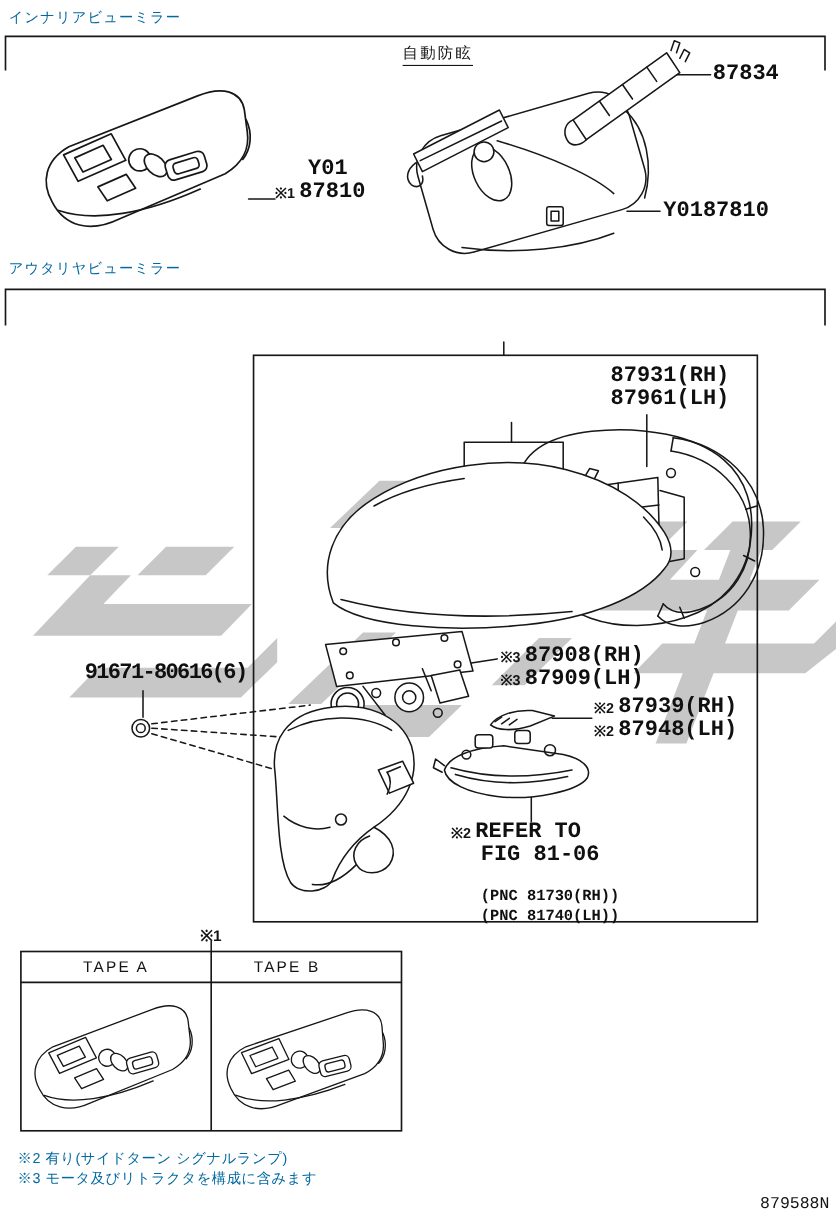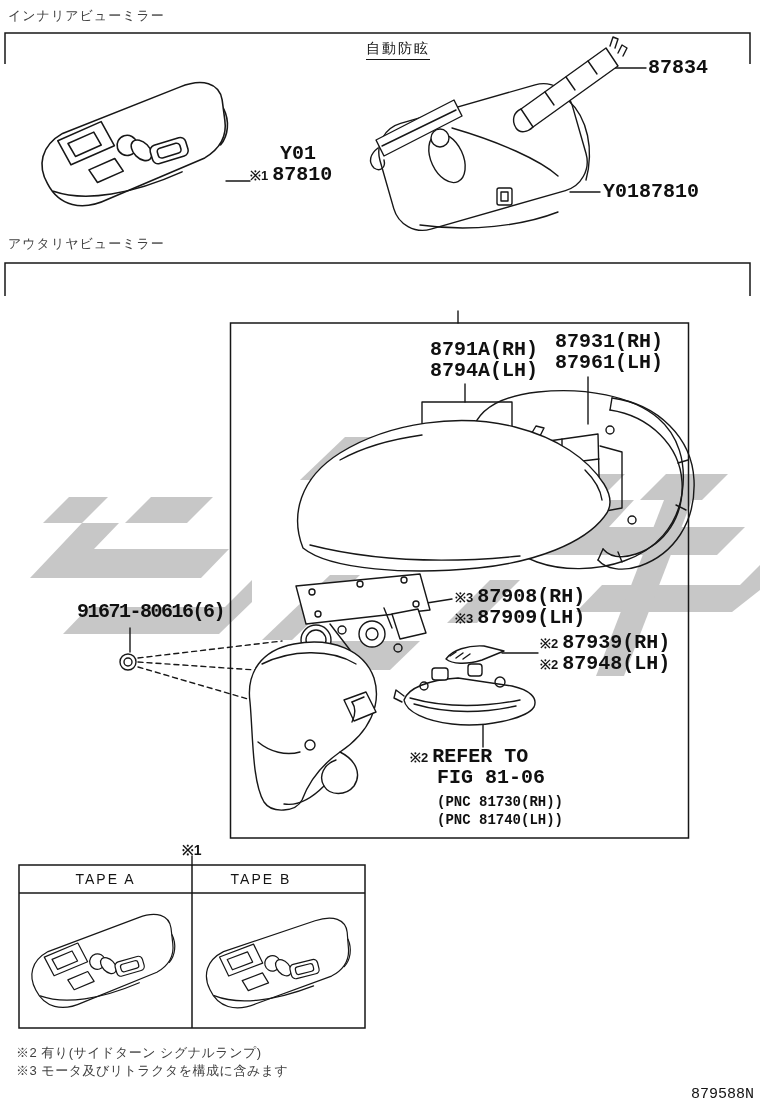--- a/index.html
+++ b/index.html
@@ -1,20 +1,20 @@
 <!DOCTYPE html>
 <html><head>
 <meta charset="utf-8">
 <style>
   html,body{margin:0;padding:0;background:#fff;}
   #page{position:relative;width:760px;height:1112px;background:#ffffff;overflow:hidden;
         font-family:"Liberation Sans",sans-serif;color:#141414;}
   #art{position:absolute;left:0;top:0;z-index:1;}
   .lbl{position:absolute;z-index:2;white-space:nowrap;}
-  .jp{font-size:13px;letter-spacing:1px;color:#404040;text-align:center;}
+  .jp{font-size:13px;letter-spacing:1px;color:#0369a1;text-align:center;}
   .jp-u{font-size:14px;letter-spacing:2px;border-bottom:1.5px solid #141414;padding-bottom:1px;}
   .pn{font-family:"Liberation Mono",monospace;font-weight:bold;font-size:20px;line-height:21px;color:#101010;}
   .pn-sm{font-family:"Liberation Mono",monospace;font-weight:bold;font-size:14px;line-height:18px;color:#101010;}
   .pn-tight{letter-spacing:-1.5px;}
   .row{display:flex;align-items:center;height:21px;}
   .ref{font-size:13px;font-weight:bold;margin-right:4px;color:#141414;}
   .doc{font-family:"Liberation Mono",monospace;font-size:15px;color:#141414;}
   .thead{font-size:14px;letter-spacing:2px;}
   .center{text-align:center;}
 </style>
@@ -203,24 +203,20 @@
       <span class="ref">※1</span>
       <span class="pn">87810</span>
     </div>
   </div>
 
   <div class="lbl pn" style="left:603px;top:181px;">Y0187810</div>
 
   <div class="lbl jp" style="left:8px;top:235px;">アウタリヤビューミラー</div>
 
 
-  <div class="lbl" style="left:430px;top:339px;">
-    <div class="pn">8791A(RH)</div>
-    <div class="pn">8794A(LH)</div>
-  </div>
 
   <div class="lbl" style="left:555px;top:331px;">
     <div class="pn">87931(RH)</div>
     <div class="pn">87961(LH)</div>
   </div>
 
   <div class="lbl" style="left:455px;top:586px;">
     <div class="row">
       <span class="ref">※3</span>
       <span class="pn">87908(RH)</span>
@@ -243,21 +239,21 @@
   </div>
 
   <div class="lbl pn pn-tight" style="left:77px;top:601px;">91671-80616(6)</div>
 
   <div class="lbl" style="left:410px;top:746px;">
     <div class="row">
       <span class="ref">※2</span>
       <span class="pn">REFER TO</span>
     </div>
     <div class="pn" style="margin-left:27px;">FIG 81-06</div>
-    <div class="pn-sm" style="margin-left:27px;margin-top:5px;">(PNC 81730(RH))</div>
+    <div class="pn-sm" style="margin-left:27px;margin-top:18px;">(PNC 81730(RH))</div>
     <div class="pn-sm" style="margin-left:27px;">(PNC 81740(LH))</div>
   </div>
 
   <div class="lbl" style="left:182px;top:840px;font-size:14px;font-weight:bold;">※1</div>
   <div class="lbl thead center" style="left:19px;top:871px;width:173px;">TAPE A</div>
   <div class="lbl thead center" style="left:192px;top:871px;width:138px;">TAPE B</div>
 
   <div class="lbl jp" style="left:16px;top:1044px;letter-spacing:0.5px;">※2 有り(サイドターン シグナルランプ)</div>
   <div class="lbl jp" style="left:16px;top:1062px;letter-spacing:0.5px;">※3 モータ及びリトラクタを構成に含みます</div>
 

